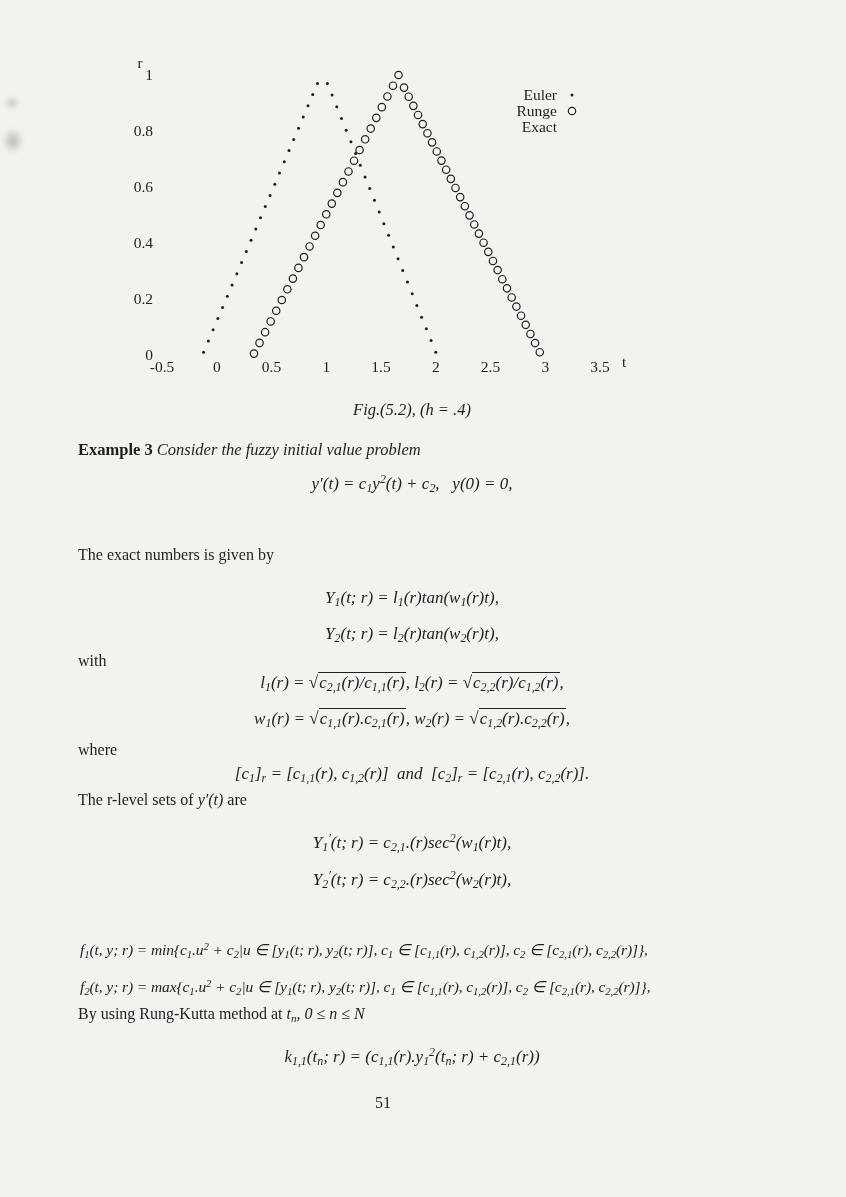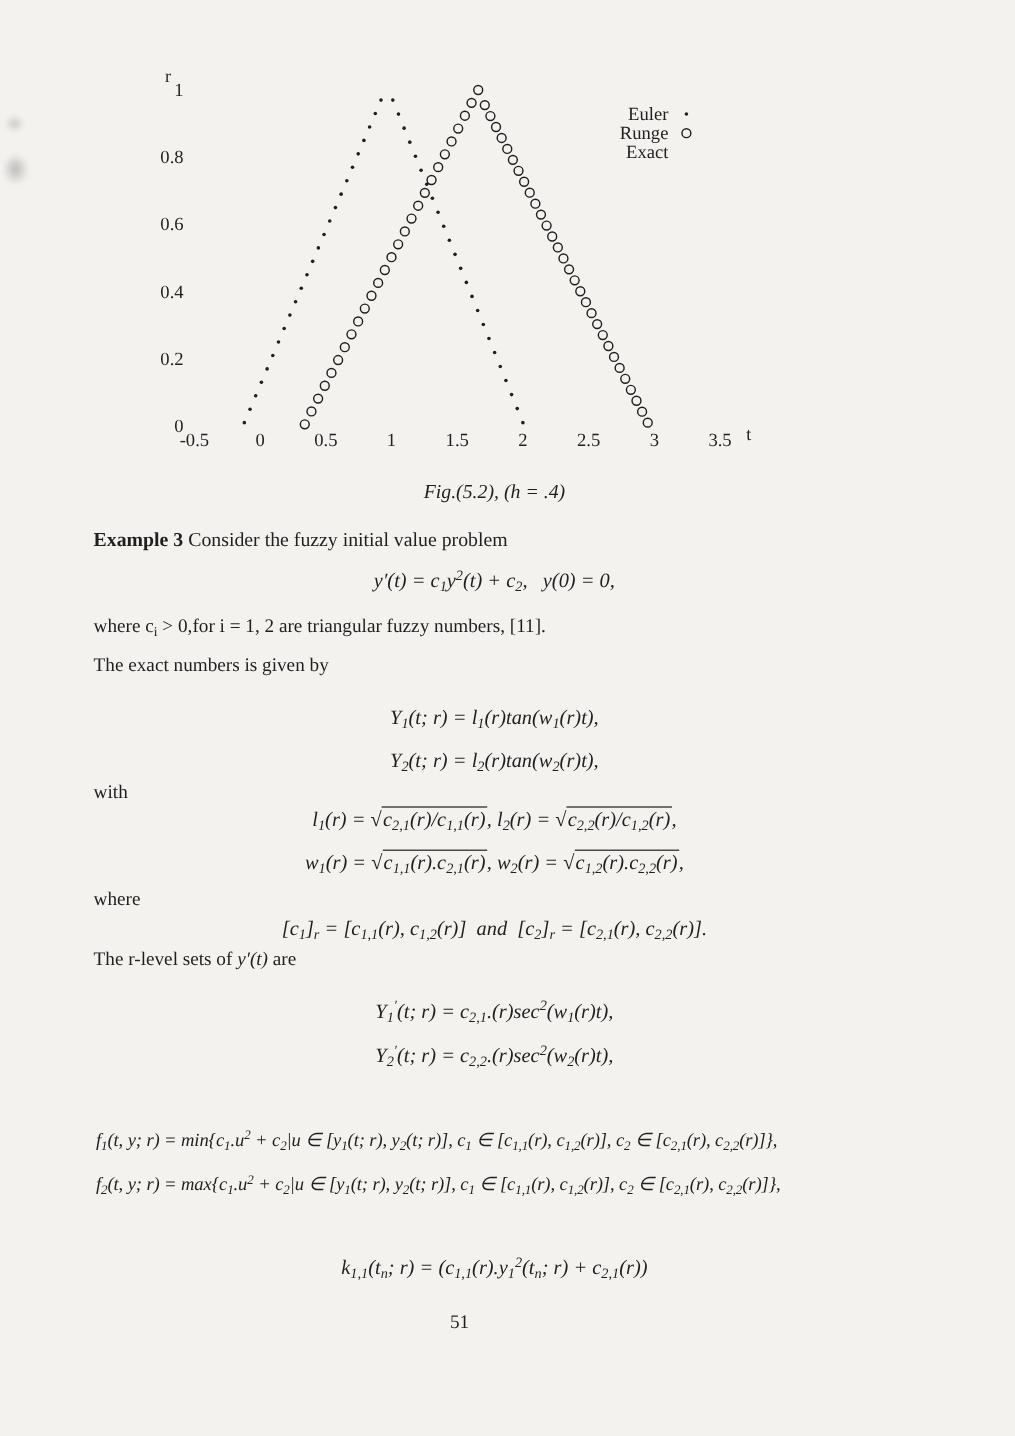--- a/index.html
+++ b/index.html
@@ -1,20 +1,20 @@
 <!DOCTYPE html>
 <html><head>
 <meta charset="utf-8">
 <style>
   html,body{margin:0;padding:0;background:#888;}
   .page{position:relative;width:846px;height:1197px;margin:0 auto;background:#f3f2ef;
         font-family:"Liberation Serif",serif;color:#1f1f1f;overflow:hidden;}
   .abs{position:absolute;white-space:nowrap;}
   .line{font-size:16px;}
-  .it{}
+  .it{font-style:italic;}
   .bold{font-weight:bold;}
   .eq{left:-11px;width:846px;text-align:center;font-style:italic;font-size:17px;}
   .eqwide{left:80px;font-style:italic;font-size:15.5px;letter-spacing:-0.1px;}
   .caption{left:-11px;width:846px;text-align:center;font-style:italic;font-size:16.5px;}
   .pageno{left:-40px;width:846px;text-align:center;font-size:16px;}
   sub,sup{font-size:70%;font-style:inherit;line-height:0;}
   sub{vertical-align:-0.28em;}
   sup{vertical-align:0.5em;}
   .ol{border-top:1.2px solid currentColor;padding:0 1px;}
   svg text{font-family:"Liberation Serif",serif;fill:#1f1f1f;}
@@ -176,21 +176,20 @@
 
   <div class="abs caption" style="top:400px;">Fig.(5.2), (h = .4)</div>
 
   <div class="abs line" style="left:78px;top:440px;font-size:16.5px;">
     <span class="bold">Example 3</span>
     <span class="it">Consider the fuzzy initial value problem</span>
   </div>
 
   <div class="abs eq" style="top:474px;">y′(t) = c<sub>1</sub>y<sup>2</sup>(t) + c<sub>2</sub>,&nbsp;&nbsp; y(0) = 0,</div>
 
-  <div class="abs line it" style="left:78px;top:514px;">where c<sub>i</sub> &gt; 0,for i = 1, 2 are triangular fuzzy numbers, [11].</div>
 
   <div class="abs line" style="left:78px;top:546px;">The exact numbers is given by</div>
 
   <div class="abs eq" style="top:588px;">Y<sub>1</sub>(t; r) = l<sub>1</sub>(r)tan(w<sub>1</sub>(r)t),</div>
   <div class="abs eq" style="top:624px;">Y<sub>2</sub>(t; r) = l<sub>2</sub>(r)tan(w<sub>2</sub>(r)t),</div>
 
   <div class="abs line" style="left:78px;top:652px;">with</div>
 
   <div class="abs eq" style="top:673px;">l<sub>1</sub>(r) = √<span class="ol">c<sub>2,1</sub>(r)/c<sub>1,1</sub>(r)</span>, l<sub>2</sub>(r) = √<span class="ol">c<sub>2,2</sub>(r)/c<sub>1,2</sub>(r)</span>,</div>
   <div class="abs eq" style="top:709px;">w<sub>1</sub>(r) = √<span class="ol">c<sub>1,1</sub>(r).c<sub>2,1</sub>(r)</span>, w<sub>2</sub>(r) = √<span class="ol">c<sub>1,2</sub>(r).c<sub>2,2</sub>(r)</span>,</div>
@@ -201,18 +200,19 @@
 
   <div class="abs line" style="left:78px;top:791px;">The r-level sets of <i>y′(t)</i> are</div>
 
   <div class="abs eq" style="top:833px;">Y<sub>1</sub><sup>′</sup>(t; r) = c<sub>2,1</sub>.(r)sec<sup>2</sup>(w<sub>1</sub>(r)t),</div>
   <div class="abs eq" style="top:870px;">Y<sub>2</sub><sup>′</sup>(t; r) = c<sub>2,2</sub>.(r)sec<sup>2</sup>(w<sub>2</sub>(r)t),</div>
 
 
   <div class="abs eqwide" style="top:941px;">f<sub>1</sub>(t, y; r) = min{c<sub>1</sub>.u<sup>2</sup> + c<sub>2</sub>|u ∈ [y<sub>1</sub>(t; r), y<sub>2</sub>(t; r)], c<sub>1</sub> ∈ [c<sub>1,1</sub>(r), c<sub>1,2</sub>(r)], c<sub>2</sub> ∈ [c<sub>2,1</sub>(r), c<sub>2,2</sub>(r)]},</div>
   <div class="abs eqwide" style="top:978px;text-align:center;">f<sub>2</sub>(t, y; r) = max{c<sub>1</sub>.u<sup>2</sup> + c<sub>2</sub>|u ∈ [y<sub>1</sub>(t; r), y<sub>2</sub>(t; r)], c<sub>1</sub> ∈ [c<sub>1,1</sub>(r), c<sub>1,2</sub>(r)], c<sub>2</sub> ∈ [c<sub>2,1</sub>(r), c<sub>2,2</sub>(r)]},</div>
 
+  <div class="abs line" style="left:78px;top:1005px;">By using Rung-Kutta method at <i>t<sub>n</sub>, 0 ≤ n ≤ N</i></div>
 
   <div class="abs eq" style="top:1047px;">k<sub>1,1</sub>(t<sub>n</sub>; r) = (c<sub>1,1</sub>(r).y<sub>1</sub><sup>2</sup>(t<sub>n</sub>; r) + c<sub>2,1</sub>(r))</div>
 
   <div class="abs pageno" style="top:1094px;">51</div>
 
 </div>
 
 </body></html>

